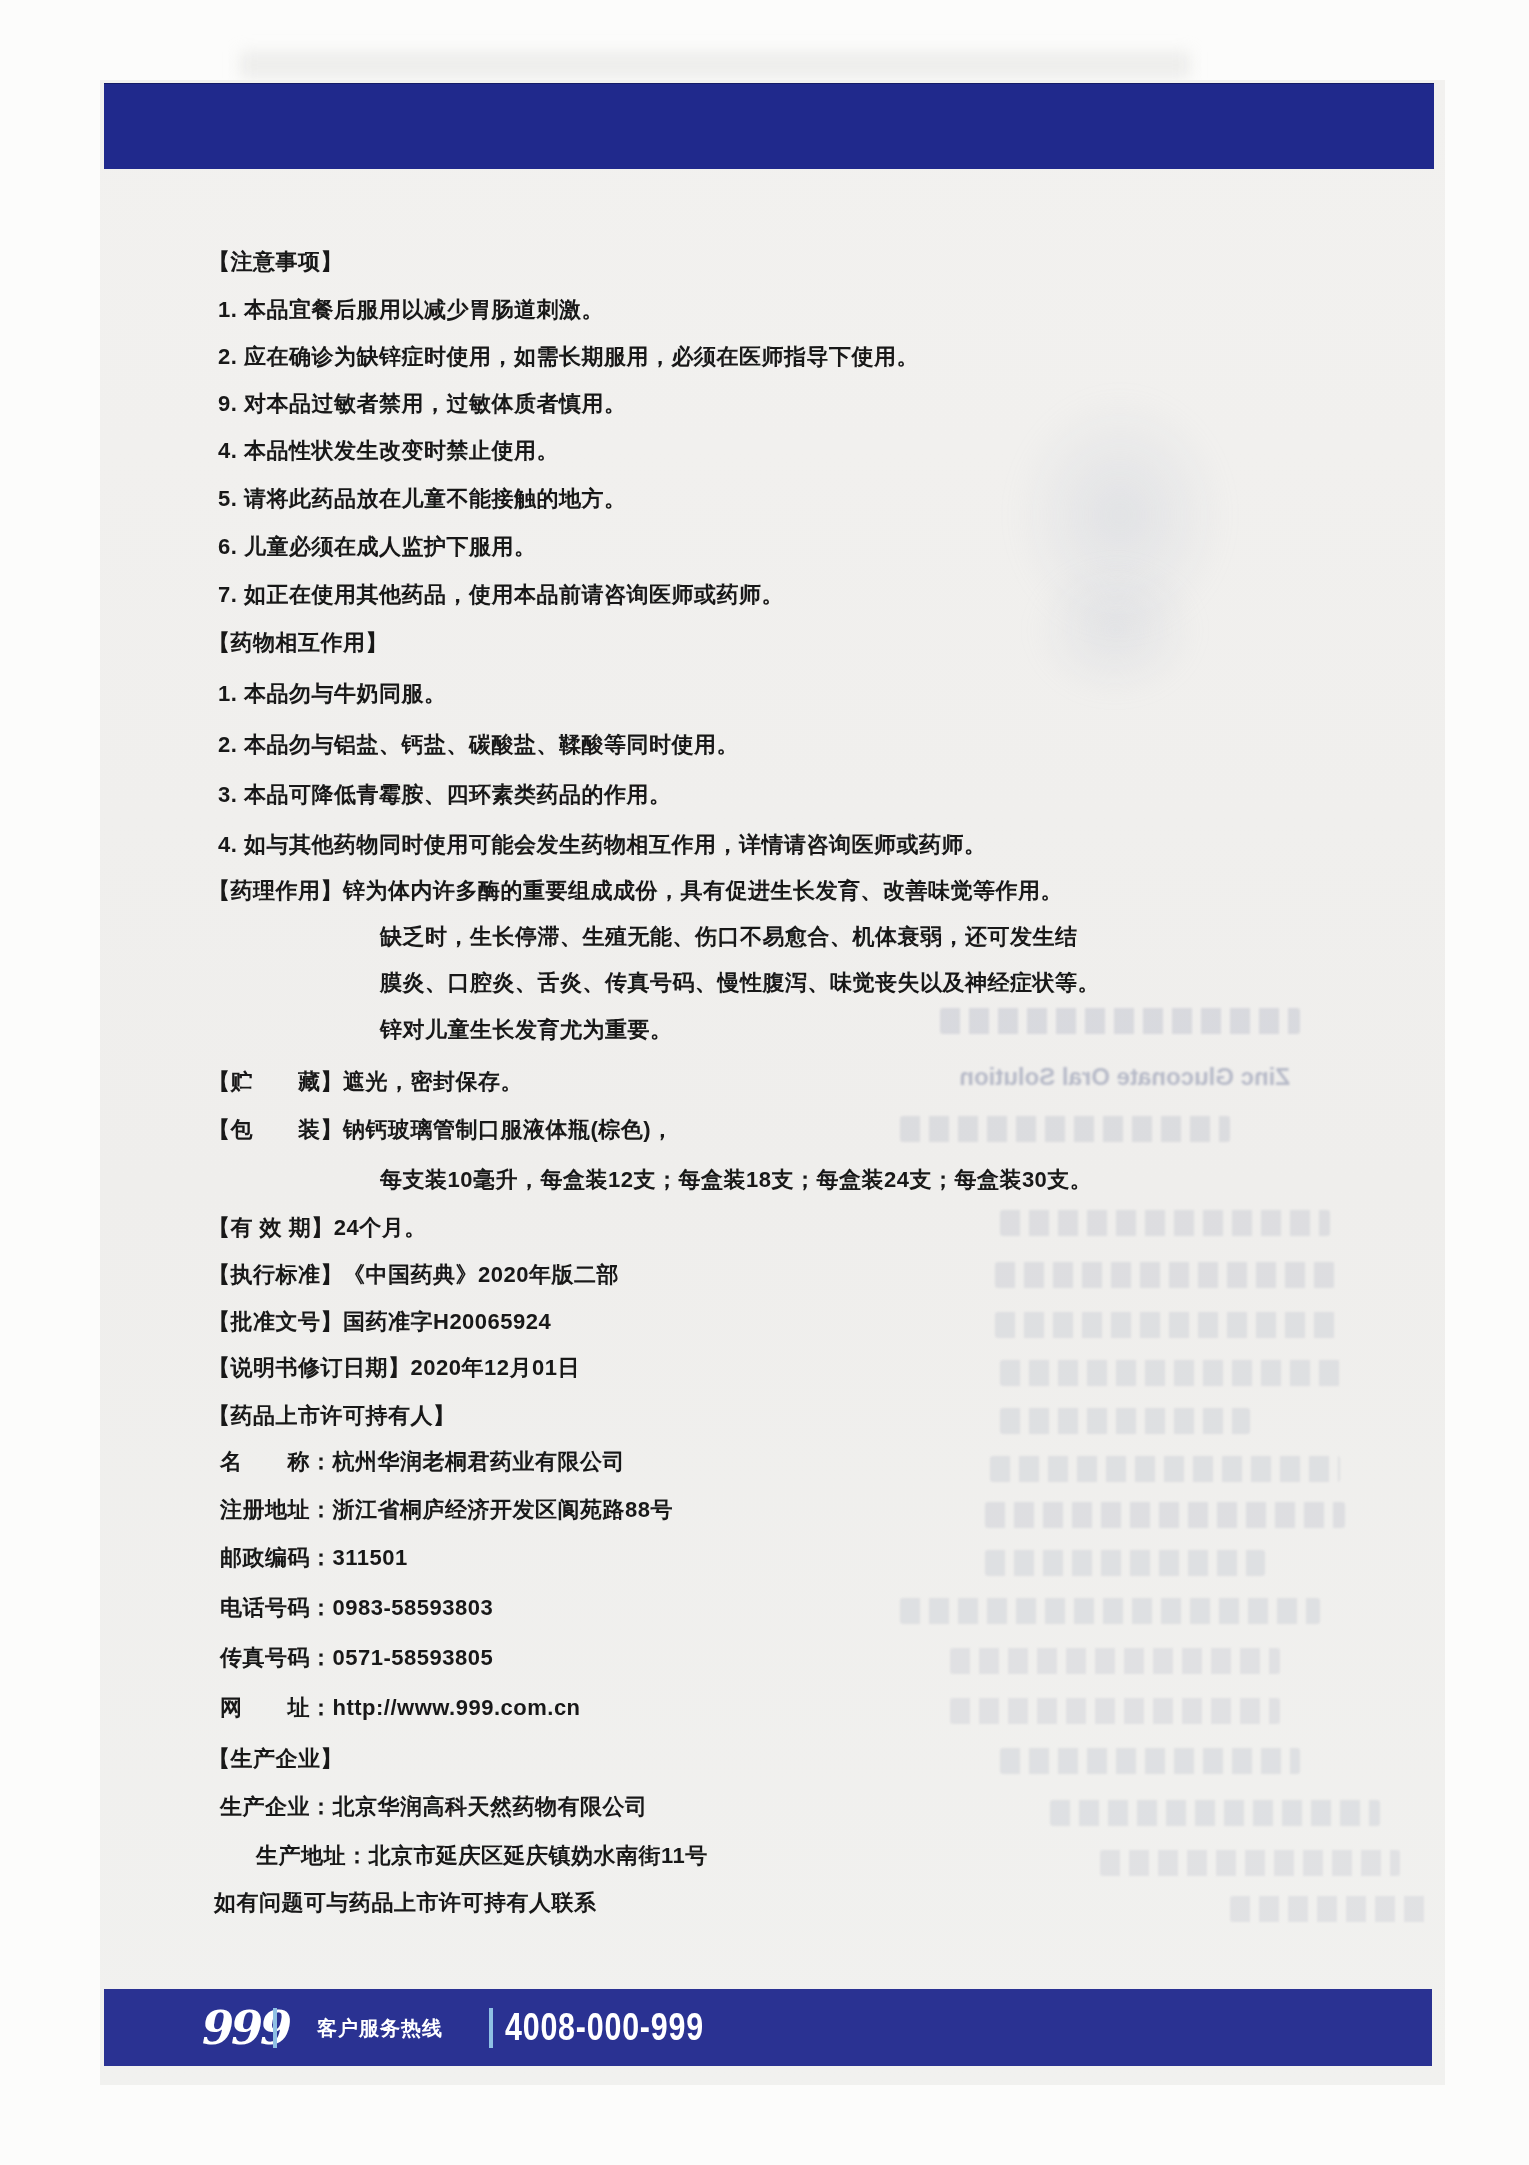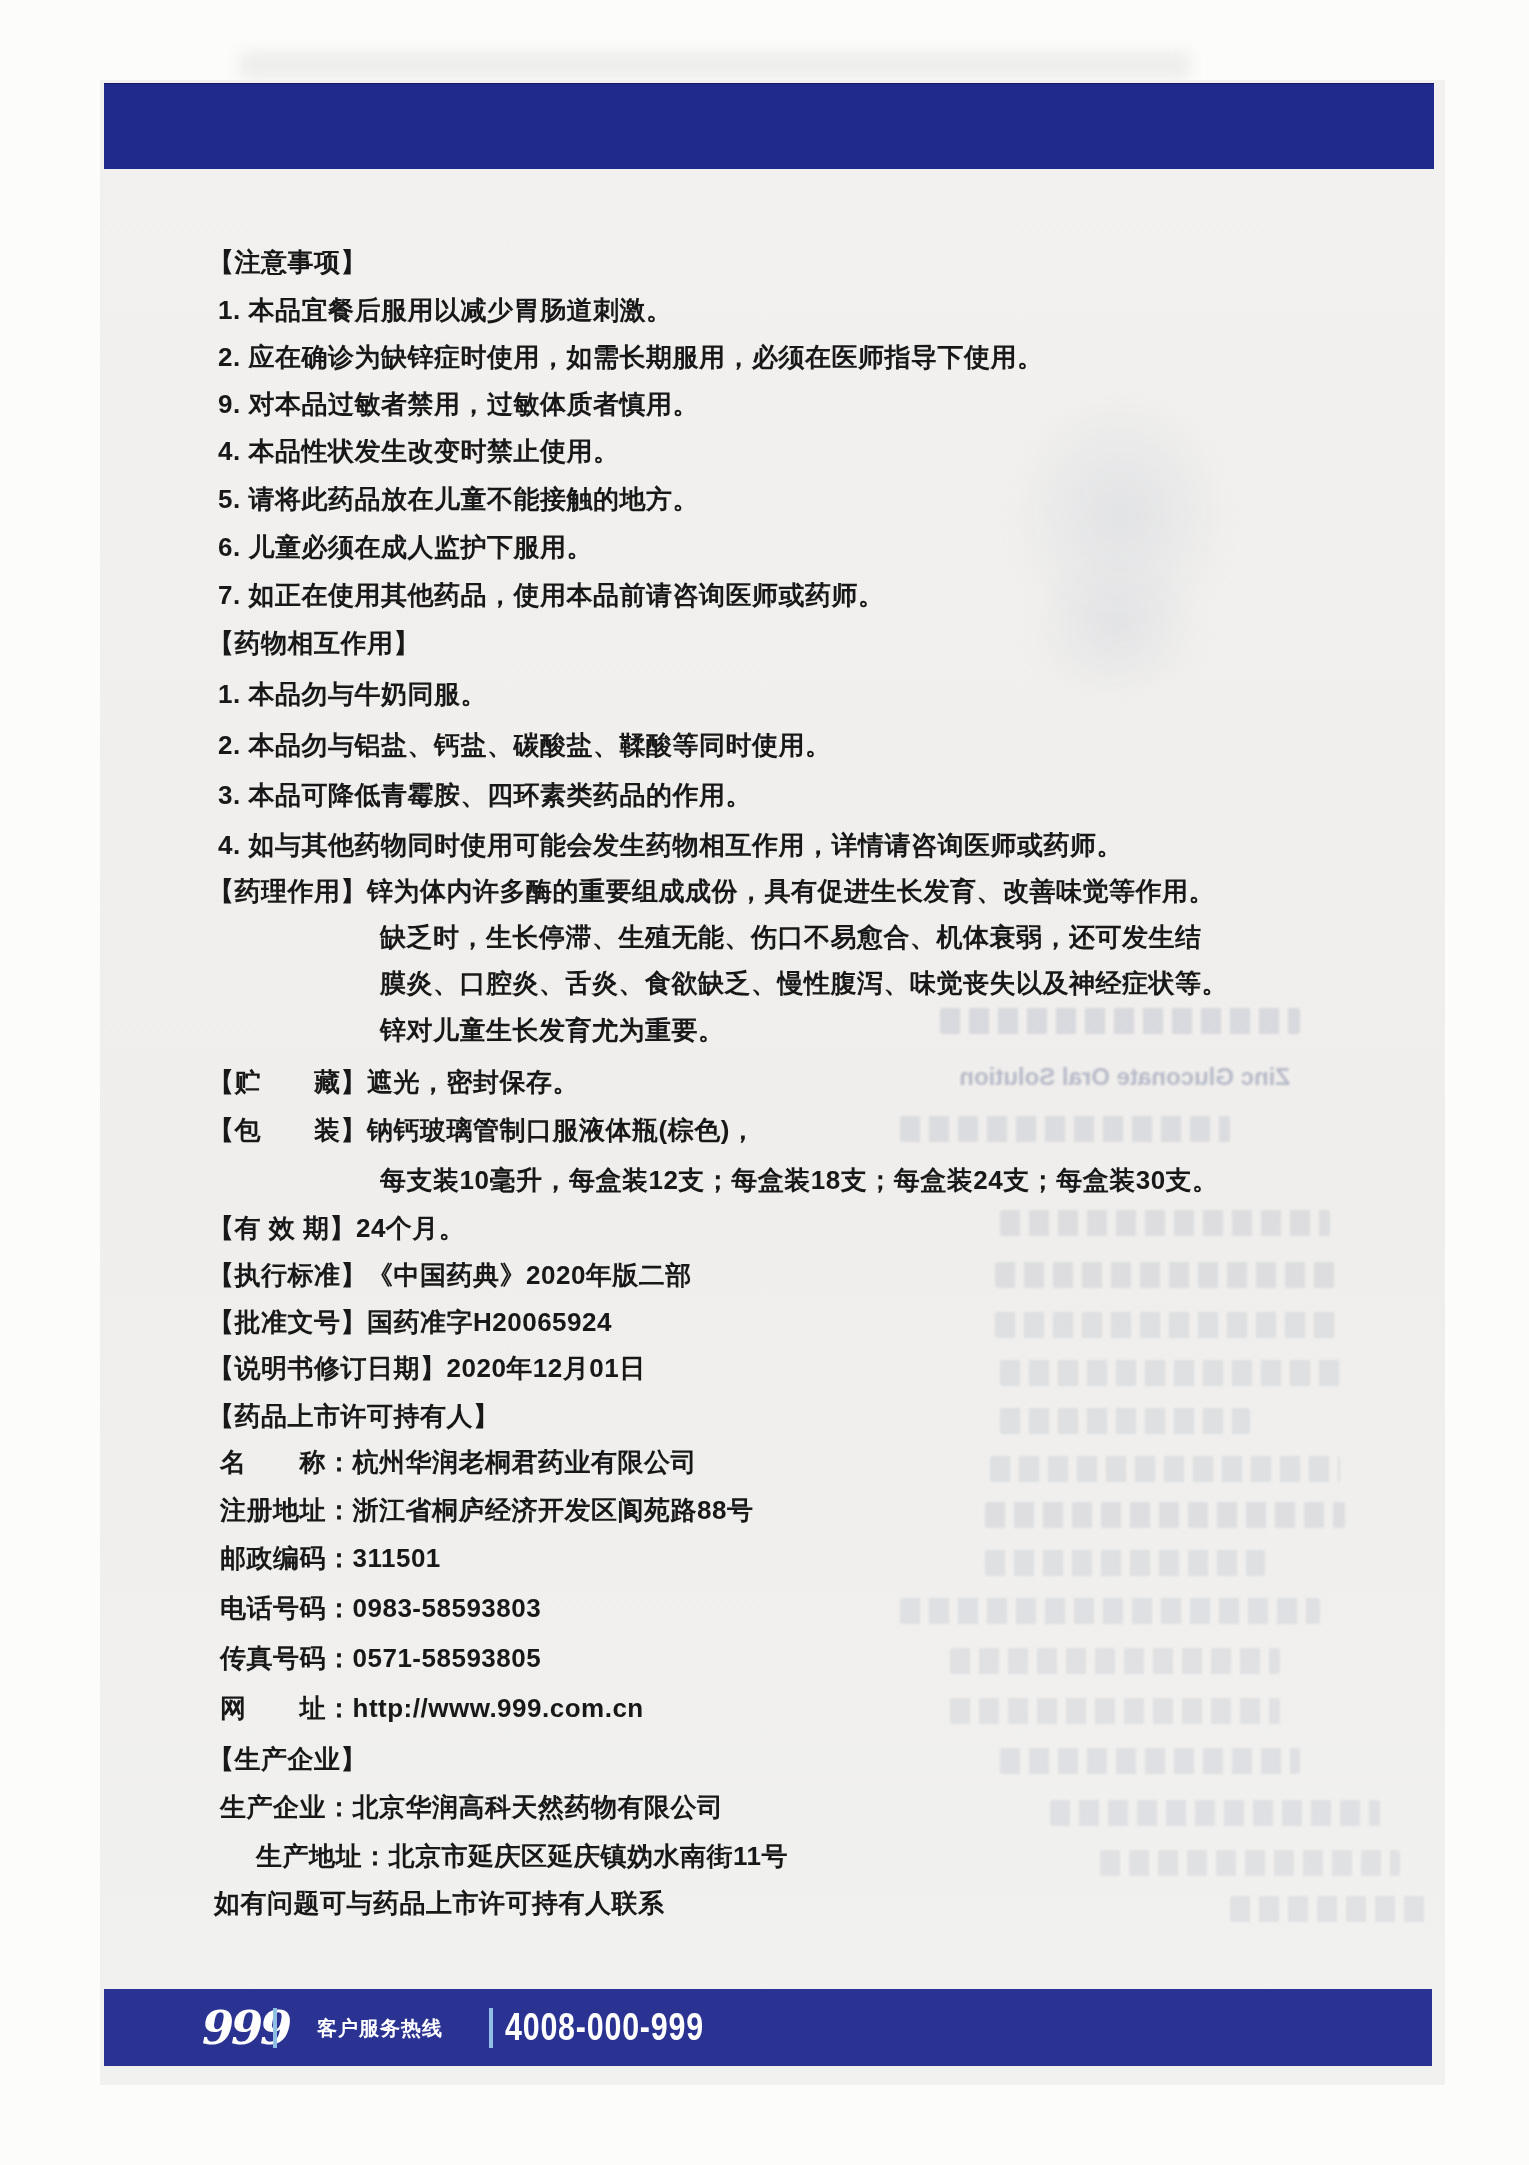--- a/index.html
+++ b/index.html
@@ -32,21 +32,21 @@
     box-shadow:0 1px 0 #141b66 inset;
   }
   .band-footer{
     position:absolute;left:104px;top:1989px;width:1328px;height:77px;
     background:var(--band-bottom);
   }
   
   .ln{
     position:absolute;white-space:nowrap;
     height:48px;line-height:48px;
-    font-size:26px;font-weight:600;color:var(--text);
+    font-size:22px;font-weight:600;color:var(--text);
     letter-spacing:0.5px;
   }
   .ln.header{left:208px;font-weight:700;}
   .ln.item{left:218px;}
   .ln.cont{left:380px;}
   .ln.kv{left:220px;}
   .ln.note{left:214px;font-weight:700;}
   
   .gs{
     position:absolute;height:26px;border-radius:3px;
@@ -129,21 +129,21 @@
       <div class="ln item" style="top: 475px;">5. 请将此药品放在儿童不能接触的地方。</div>
       <div class="ln item" style="top: 523px;">6. 儿童必须在成人监护下服用。</div>
       <div class="ln item" style="top: 571px;">7. 如正在使用其他药品，使用本品前请咨询医师或药师。</div>
       <div class="ln header" style="top: 619px;">【药物相互作用】</div>
       <div class="ln item" style="top: 670px;">1. 本品勿与牛奶同服。</div>
       <div class="ln item" style="top: 721px;">2. 本品勿与铝盐、钙盐、碳酸盐、鞣酸等同时使用。</div>
       <div class="ln item" style="top: 771px;">3. 本品可降低青霉胺、四环素类药品的作用。</div>
       <div class="ln item" style="top: 821px;">4. 如与其他药物同时使用可能会发生药物相互作用，详情请咨询医师或药师。</div>
       <div class="ln header" style="top: 867px;">【药理作用】锌为体内许多酶的重要组成成份，具有促进生长发育、改善味觉等作用。</div>
       <div class="ln cont" style="top: 913px;">缺乏时，生长停滞、生殖无能、伤口不易愈合、机体衰弱，还可发生结</div>
-      <div class="ln cont" style="top: 959px;">膜炎、口腔炎、舌炎、食欲缺乏、慢性腹泻、味觉丧失以及神经症状等。</div>
+      <div class="ln cont" style="top: 959px;">膜炎、口腔炎、舌炎、传真号码、慢性腹泻、味觉丧失以及神经症状等。</div>
       <div class="ln cont" style="top: 1006px;">锌对儿童生长发育尤为重要。</div>
       <div class="ln header" style="top: 1058px;">【贮　　藏】遮光，密封保存。</div>
       <div class="ln header" style="top: 1106px;">【包　　装】钠钙玻璃管制口服液体瓶(棕色)，</div>
       <div class="ln cont" style="top: 1156px;">每支装10毫升，每盒装12支；每盒装18支；每盒装24支；每盒装30支。</div>
       <div class="ln header" style="top: 1204px;">【有 效 期】24个月。</div>
       <div class="ln header" style="top: 1251px;">【执行标准】《中国药典》2020年版二部</div>
       <div class="ln header" style="top: 1298px;">【批准文号】国药准字H20065924</div>
       <div class="ln header" style="top: 1344px; text-align: right;">【说明书修订日期】2020年12月01日</div>
       <div class="ln header" style="top: 1392px;">【药品上市许可持有人】</div>
       <div class="ln kv" style="top: 1438px;">名　　称：杭州华润老桐君药业有限公司</div>

